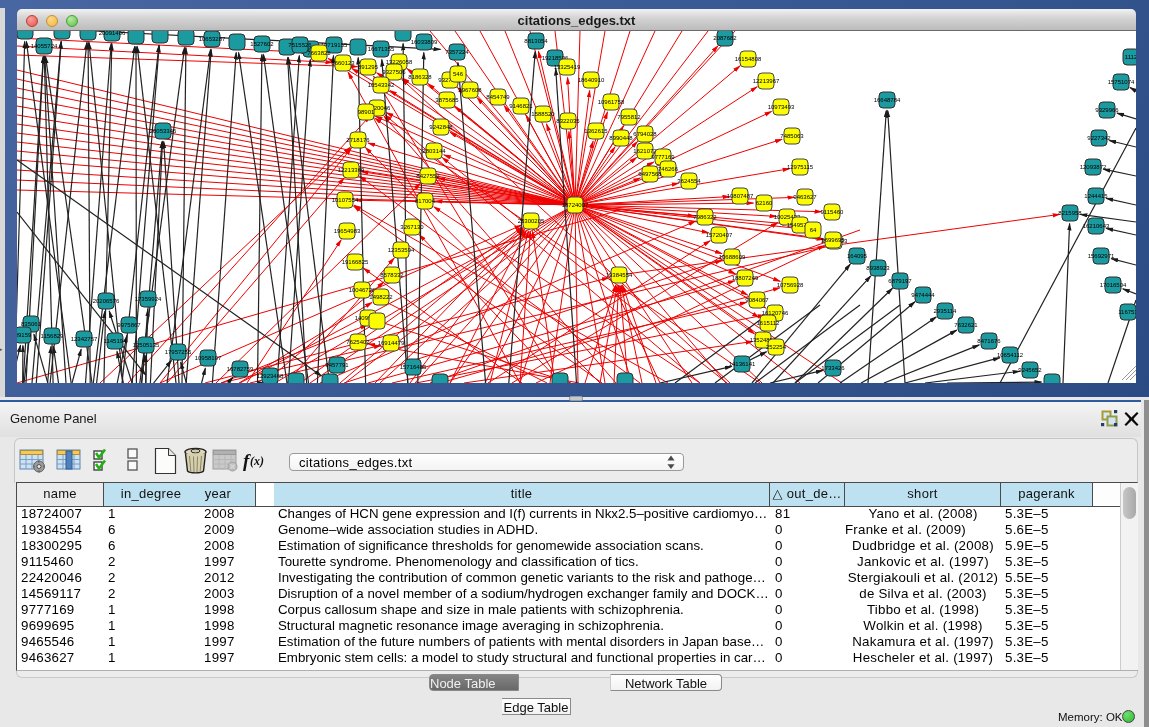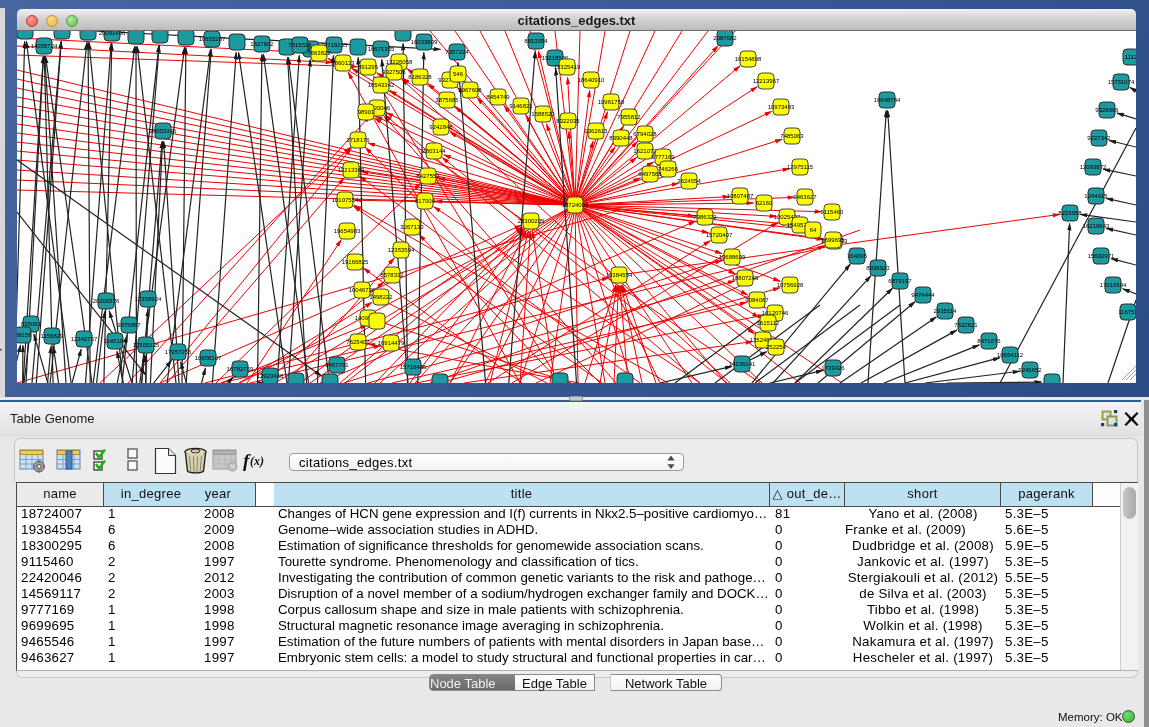--- a/index.html
+++ b/index.html
@@ -593,21 +593,21 @@
 <text x="575.0" y="207.0" class="nl">18724007</text>
 <rect x="523.0" y="213.0" width="16" height="16" rx="4" fill="#fcfc00" stroke="#454545"></rect>
 <text x="531.0" y="223.0" class="nl">25300205</text>
 <rect x="611.0" y="267.0" width="16" height="16" rx="4" fill="#fcfc00" stroke="#454545"></rect>
 <text x="619.0" y="277.0" class="nl">19384554</text>
       </g>
 <path d="M1122,380 l14,-14 M1126,380 l10,-10 M1130,380 l6,-6" stroke="#999" stroke-width="1" fill="none"></path>
 </svg>
 <div id="panel"></div>
 <div id="phead">
-      <span>Table Genome</span>
+      <span>Genome Panel</span>
     </div>
 <div id="toolc"></div>
 
 <svg width="46" height="20" style="position:absolute;left:1098px;top:407px">
  <rect x="4.5" y="4.5" width="8" height="8" fill="#dce8f4" stroke="#a79b33" stroke-width="2"></rect>
  <rect x="9.5" y="9.5" width="9" height="9" fill="#d5e4f2" stroke="#8f9c4a" stroke-width="2"></rect>
  <rect x="16" y="3" width="3.2" height="3.2" fill="#1e3f6e"></rect>
  <rect x="3" y="16" width="3.2" height="3.2" fill="#1e3f6e"></rect>
  <rect x="16" y="16" width="3.2" height="3.2" fill="#1e3f6e"></rect>
  <path d="M28,5 C30,7 31,8 33.5,10.5 C36,8 37,7 39,5 L40.5,6.5 C38.5,8.5 37.5,9.5 35.5,12 C37.5,14.5 38.5,15.5 40.5,17.5 L39,19 C37,17 36,16 33.5,13.5 C31,16 30,17 28,19 L26.5,17.5 C28.5,15.5 29.5,14.5 31.5,12 C29.5,9.5 28.5,8.5 26.5,6.5 Z" fill="#0a0a0a"></path>
@@ -804,20 +804,20 @@
       <div class="c" style="left:1005px;width:86px">5.3E–5</div>
     </div>
 <div id="vsb"></div>
 <div id="vsbthumb"></div>
 <div id="rstrip"></div>
 <div id="rstrip2"></div>
 
 <div style="position:absolute;left:429px;top:674px;width:294px;height:19px;font-size:13px;">
  <div style="position:absolute;left:0;width:90px;height:17px;border:1px solid #8a8a8a;border-radius:4px 0 0 4px;
   background:linear-gradient(#858585,#686868);color:#f0f0f0;text-align:left;line-height:17px;">Node Table</div>
- <div style="position:absolute;left:86px;width:80px;height:17px;border:1px solid #8a8a8a;border-left:none;
-  background:linear-gradient(#ffffff,#f2f2f2);color:#111;text-align:center;line-height:17px;">Edge Table</div>
+ <div style="position:absolute;left:73px;width:69px;height:17px;border:1px solid #8a8a8a;border-left:none;
+  background:linear-gradient(#ffffff,#f2f2f2);color:#111;text-align:center;line-height:17px;margin-top:24px;">Edge Table</div>
  <div style="position:absolute;left:181px;width:112px;height:17px;border:1px solid #8a8a8a;border-left:1px solid #ccc;
   border-radius:0 4px 4px 0;background:linear-gradient(#ffffff,#f2f2f2);color:#111;text-align:center;line-height:17px;">Network Table</div>
 </div>
 <div id="mem">Memory: OK</div>
 <div id="memdot"></div>
 <div id="sash"></div>
 </div>
 </body></html>

